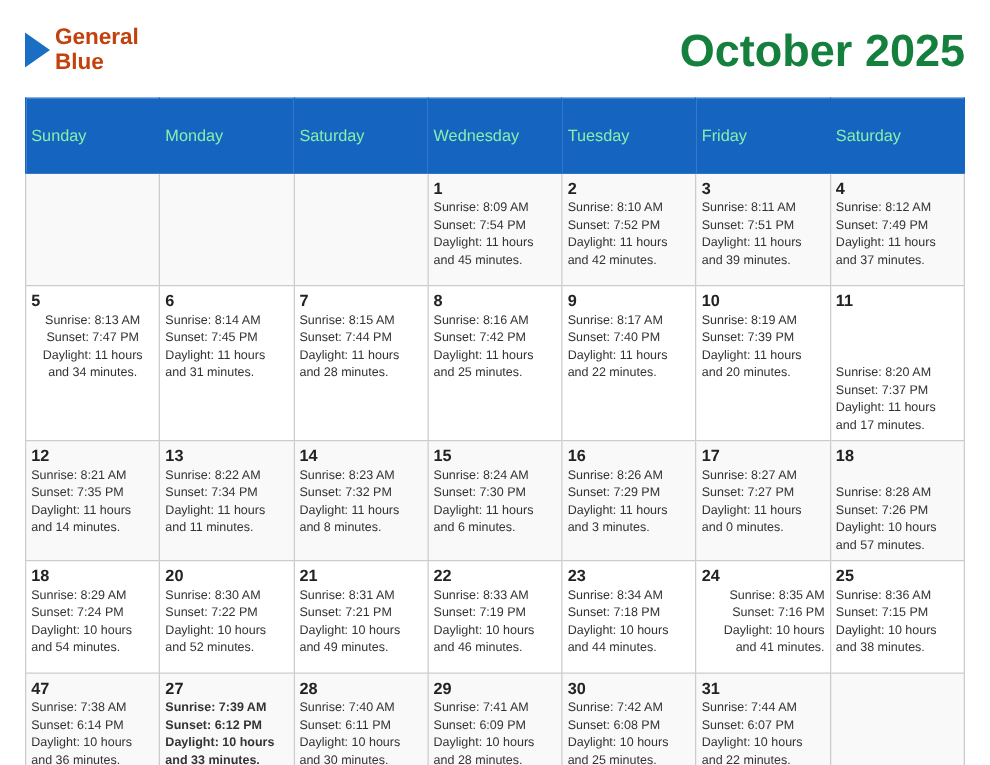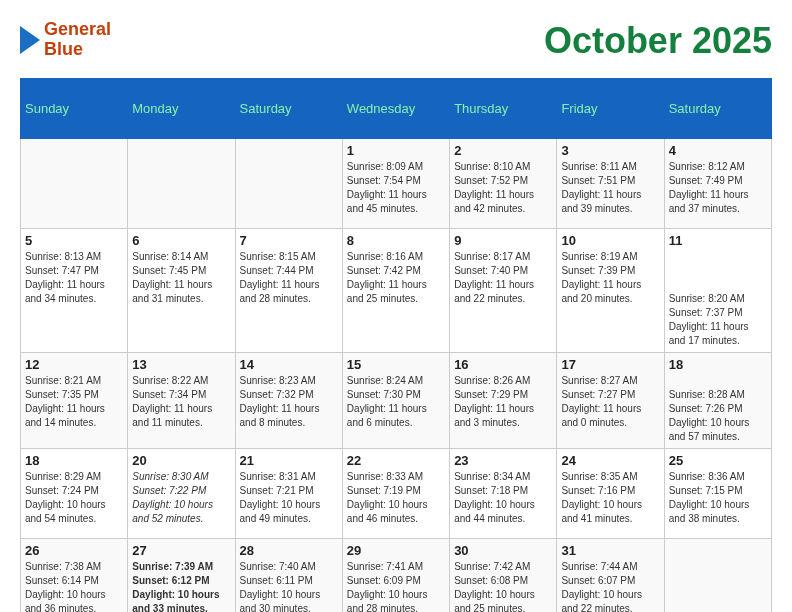--- a/index.html
+++ b/index.html
@@ -106,21 +106,21 @@
   </div>
 </div>
 
 <table>
   <thead>
     <tr id="header-row">
         <th>Sunday</th>
         <th>Monday</th>
         <th>Saturday</th>
         <th>Wednesday</th>
-        <th>Thursday</th>
+        <th>Tuesday</th>
         <th>Friday</th>
         <th>Saturday</th>
       </tr>
   </thead>
   <tbody id="calendar-body">
       <tr>
         <td class="empty"></td>
         <td class="empty"></td>
         <td class="empty"></td>
         <td>
@@ -144,21 +144,21 @@
         <td>
           <span class="day-number">4</span>
           <div class="day-info" style="white-space: pre-line;">Sunrise: 8:12 AM
 Sunset: 7:49 PM
 Daylight: 11 hours and 37 minutes.</div>
         </td>
       </tr>
       <tr>
         <td>
           <span class="day-number">5</span>
-          <div class="day-info" style="white-space: pre-line;">Sunrise: 8:13 AM
+          <div class="day-info" style="white-space: pre-line; text-align: center;">Sunrise: 8:13 AM
 Sunset: 7:47 PM
 Daylight: 11 hours and 34 minutes.</div>
         </td>
         <td>
           <span class="day-number">6</span>
           <div class="day-info" style="white-space: pre-line;">Sunrise: 8:14 AM
 Sunset: 7:45 PM
 Daylight: 11 hours and 31 minutes.</div>
         </td>
         <td>
@@ -238,21 +238,21 @@
       </tr>
       <tr>
         <td>
           <span class="day-number">18</span>
           <div class="day-info" style="white-space: pre-line;">Sunrise: 8:29 AM
 Sunset: 7:24 PM
 Daylight: 10 hours and 54 minutes.</div>
         </td>
         <td>
           <span class="day-number">20</span>
-          <div class="day-info" style="white-space: pre-line; font-style: italic;">Sunrise: 8:30 AM
+          <div class="day-info" style="white-space: pre-line;">Sunrise: 8:30 AM
 Sunset: 7:22 PM
 Daylight: 10 hours and 52 minutes.</div>
         </td>
         <td>
           <span class="day-number">21</span>
           <div class="day-info" style="white-space: pre-line;">Sunrise: 8:31 AM
 Sunset: 7:21 PM
 Daylight: 10 hours and 49 minutes.</div>
         </td>
         <td>
@@ -262,34 +262,34 @@
 Daylight: 10 hours and 46 minutes.</div>
         </td>
         <td>
           <span class="day-number">23</span>
           <div class="day-info" style="white-space: pre-line;">Sunrise: 8:34 AM
 Sunset: 7:18 PM
 Daylight: 10 hours and 44 minutes.</div>
         </td>
         <td>
           <span class="day-number">24</span>
-          <div class="day-info" style="white-space: pre-line;">Sunrise: 8:35 AM
+          <div class="day-info" style="white-space: pre-line; text-align: right;">Sunrise: 8:35 AM
 Sunset: 7:16 PM
 Daylight: 10 hours and 41 minutes.</div>
         </td>
         <td>
           <span class="day-number">25</span>
           <div class="day-info" style="white-space: pre-line;">Sunrise: 8:36 AM
 Sunset: 7:15 PM
 Daylight: 10 hours and 38 minutes.</div>
         </td>
       </tr>
       <tr>
         <td>
-          <span class="day-number">26</span>
+          <span class="day-number">47</span>
           <div class="day-info" style="white-space: pre-line;">Sunrise: 7:38 AM
 Sunset: 6:14 PM
 Daylight: 10 hours and 36 minutes.</div>
         </td>
         <td>
           <span class="day-number">27</span>
           <div class="day-info" style="white-space: pre-line; font-weight: bold;">Sunrise: 7:39 AM
 Sunset: 6:12 PM
 Daylight: 10 hours and 33 minutes.</div>
         </td>

